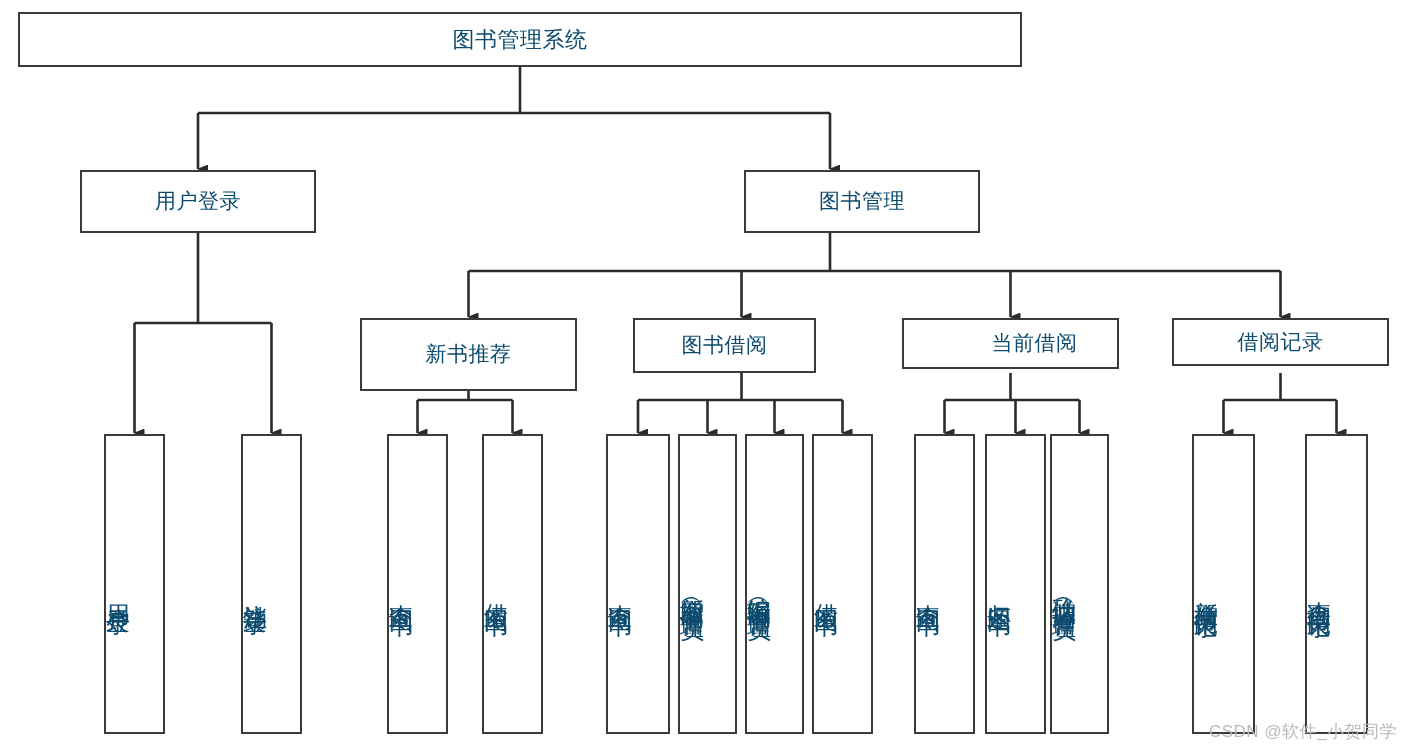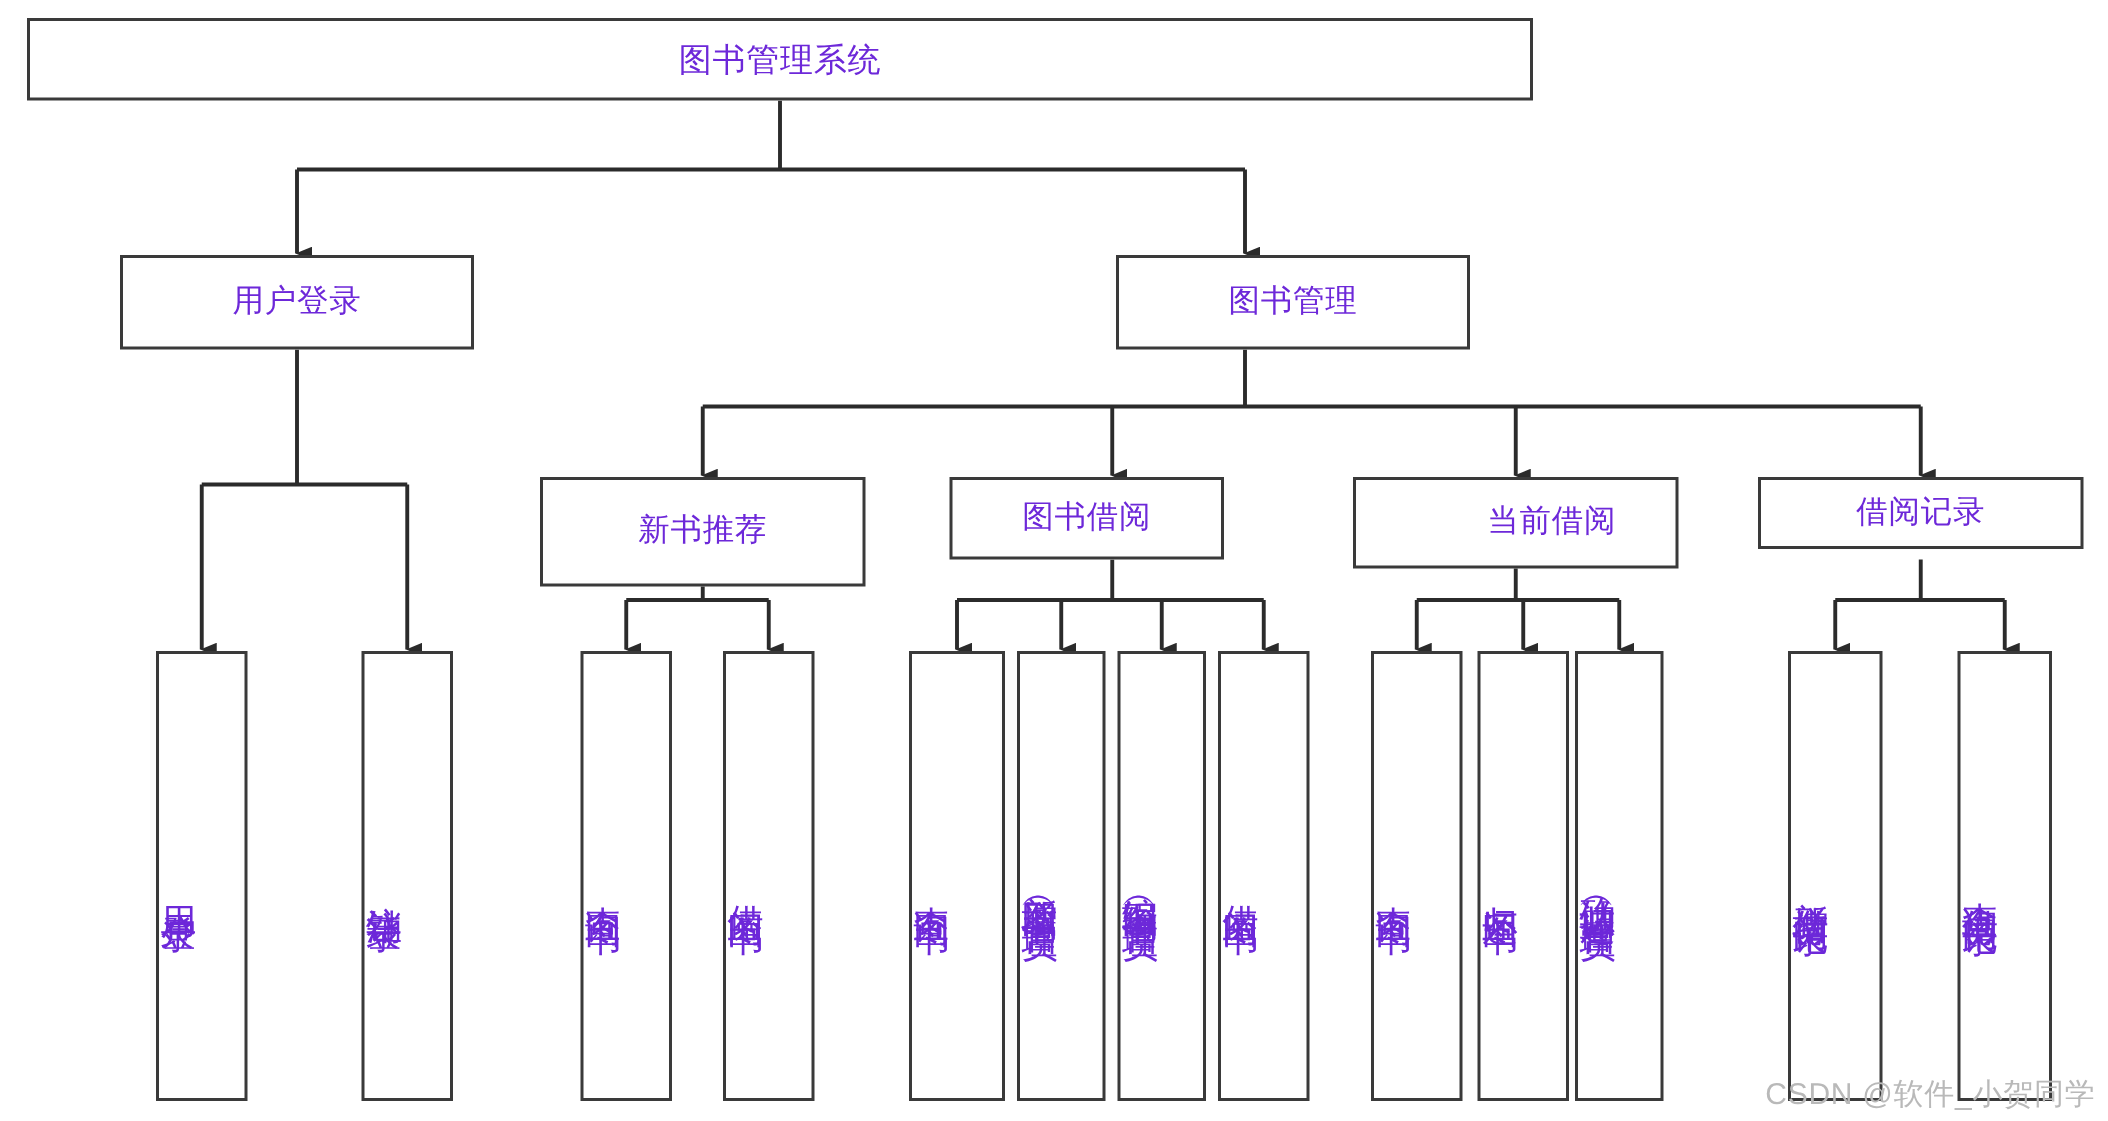--- a/index.html
+++ b/index.html
@@ -30,21 +30,21 @@
     border: 2px solid #3a3a3a;
     background: #ffffff;
     display: flex;
     align-items: center;
     justify-content: center;
     color: #222222;
   }
   .node-label {
     display: block;
     line-height: 1.18;
-    color: #6d28d9;
+    color: #0c4a6e;
   }
   .node.horiz .node-label {
     font-size: 21px;
     letter-spacing: 0.5px;
     white-space: nowrap;
   }
   .node.root .node-label {
     font-size: 22px;
   }
   .node.vert {
@@ -57,21 +57,21 @@
     text-orientation: upright;
     font-size: 24px;
     letter-spacing: 3px;
     line-height: 1;
     white-space: nowrap;
   }
   #watermark {
     position: absolute;
     right: 8px;
     bottom: 4px;
-    font-size: 20px;
+    font-size: 17px;
     color: #b9b9b9;
     letter-spacing: 0.5px;
     white-space: nowrap;
     pointer-events: none;
   }
 </style>
 </head>
 <body>
 
 <div id="canvas">
@@ -128,21 +128,21 @@
       </div>
       <div class="node horiz" style="left: 744px; top: 170px; width: 236px; height: 63px;">
         <span class="node-label">图书管理</span>
       </div>
       <div class="node horiz" style="left: 360px; top: 318px; width: 217px; height: 73px;">
         <span class="node-label">新书推荐</span>
       </div>
       <div class="node horiz" style="left: 633px; top: 318px; width: 183px; height: 55px;">
         <span class="node-label">图书借阅</span>
       </div>
-      <div class="node horiz" style="left: 902px; top: 318px; width: 217px; height: 61px; padding-left: 48px;">
+      <div class="node horiz" style="left: 902px; top: 318px; width: 217px; height: 51px; padding-left: 48px;">
         <span class="node-label">当前借阅</span>
       </div>
       <div class="node horiz" style="left: 1172px; top: 318px; width: 217px; height: 48px;">
         <span class="node-label">借阅记录</span>
       </div>
       <div class="node vert" style="left: 104px; top: 434px; width: 61px; height: 300px;">
         <span class="node-label">用户登录</span>
       </div>
       <div class="node vert" style="left: 241px; top: 434px; width: 61px; height: 300px;">
         <span class="node-label">注销登录</span>

